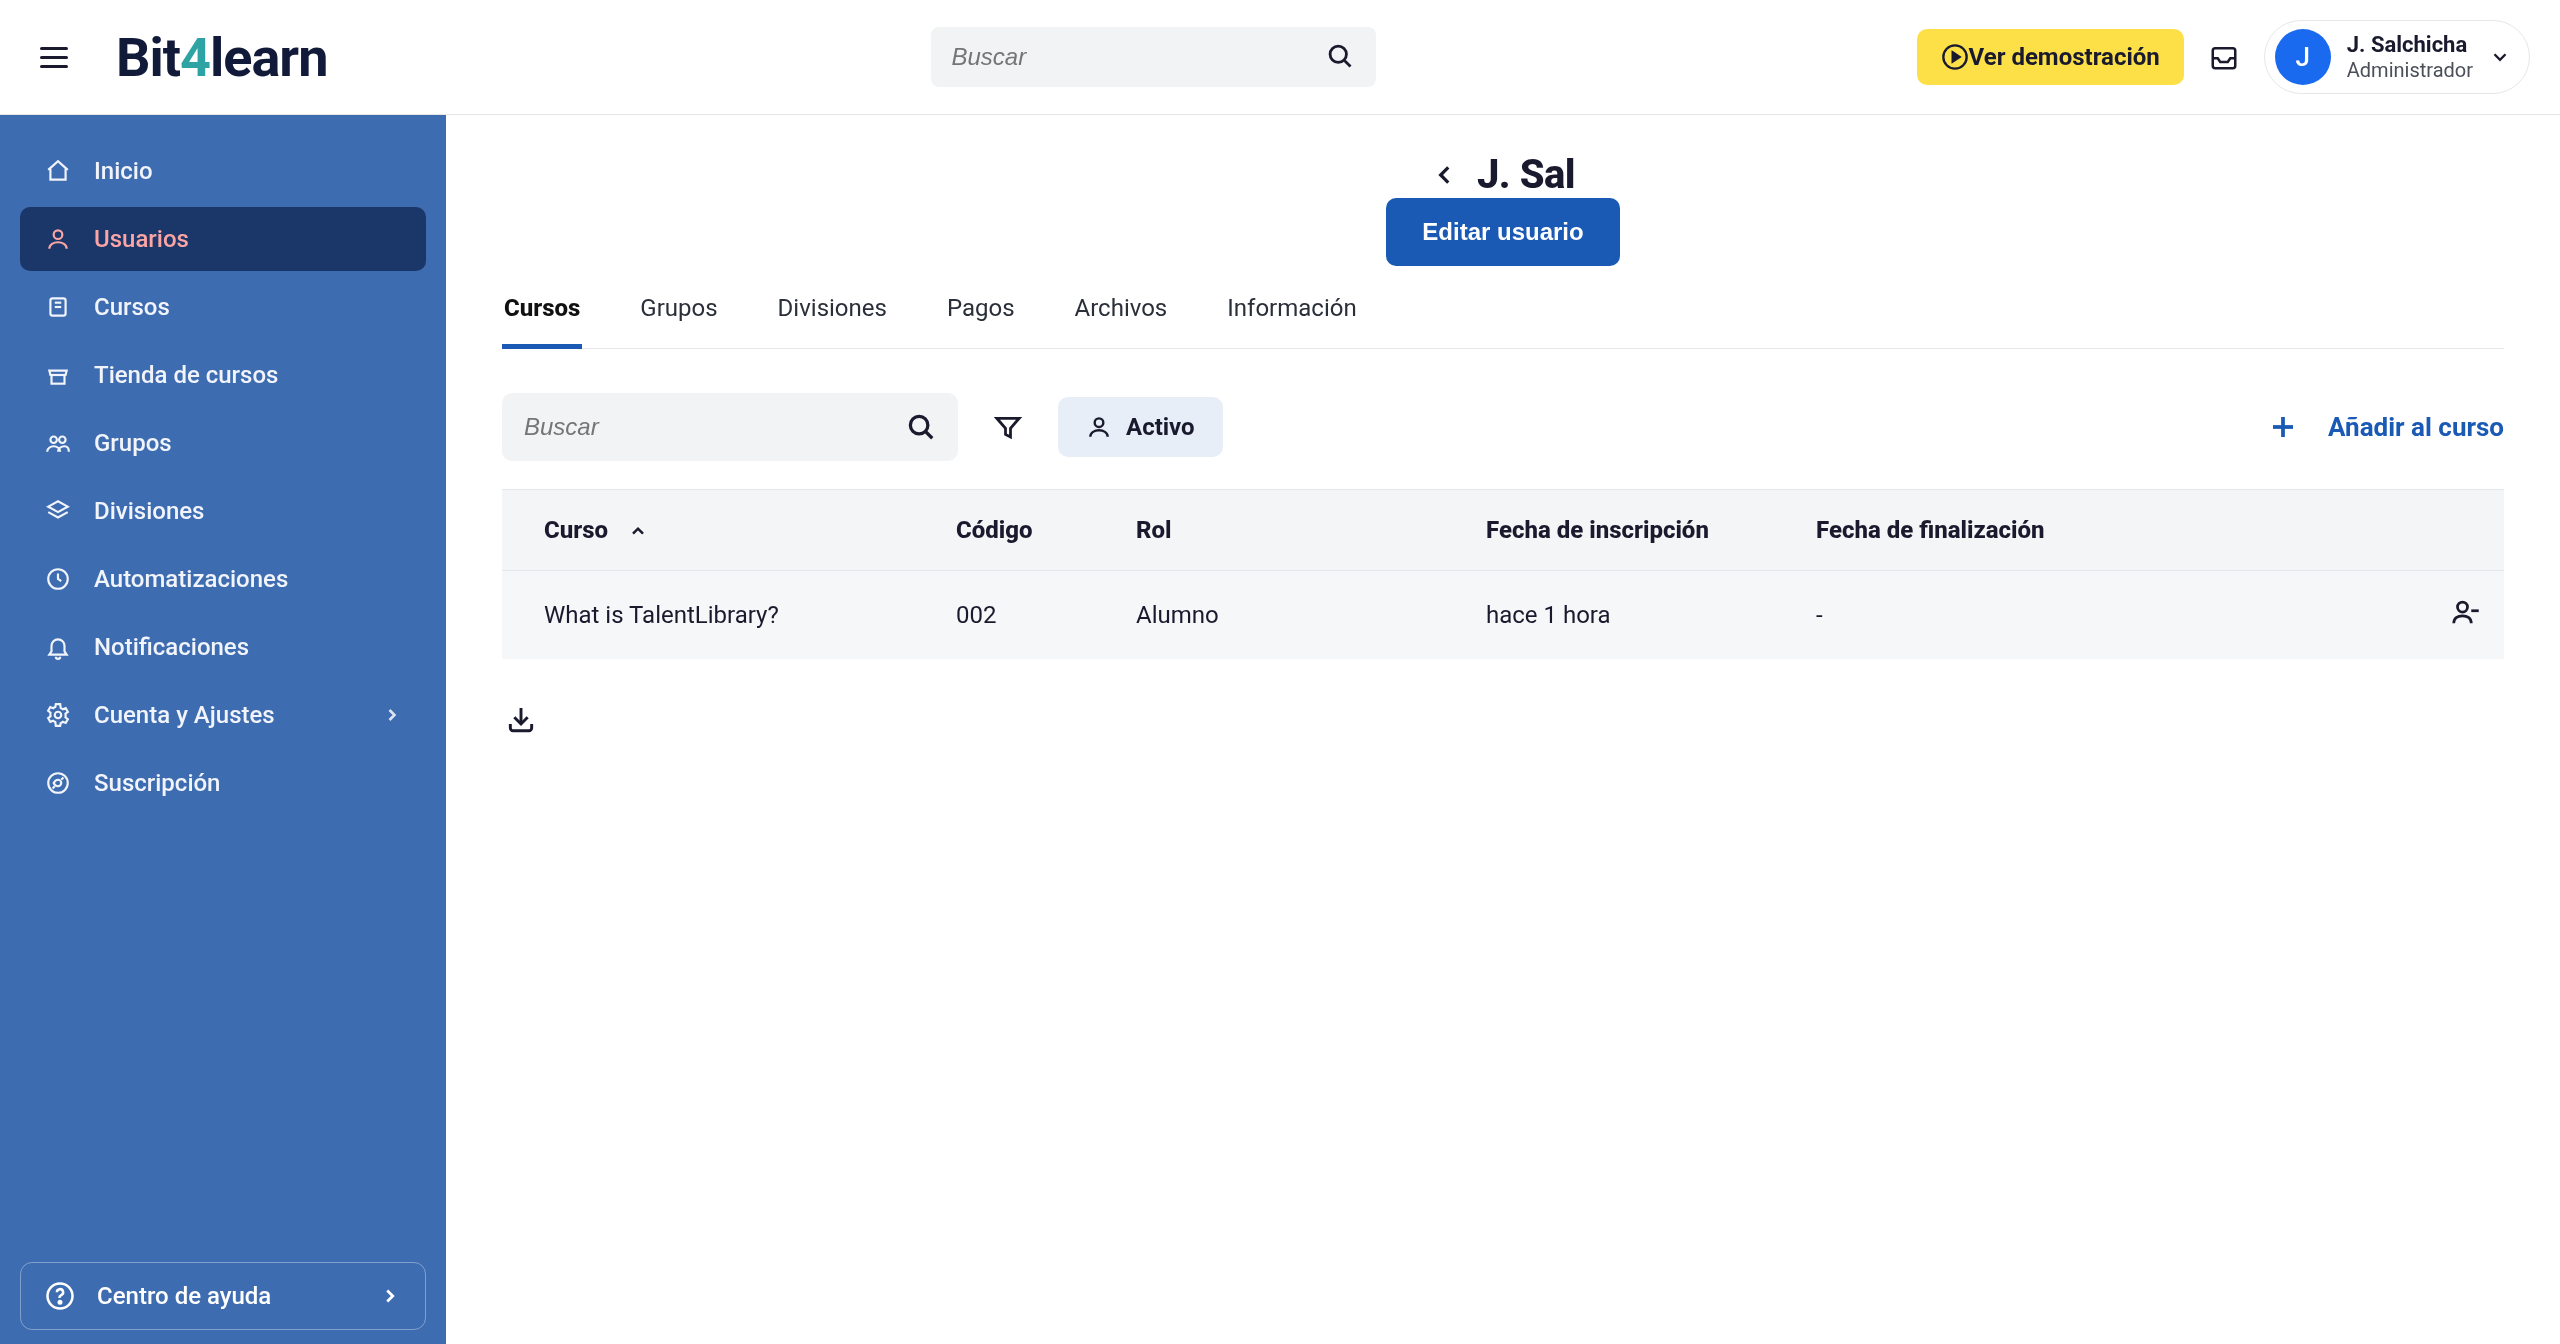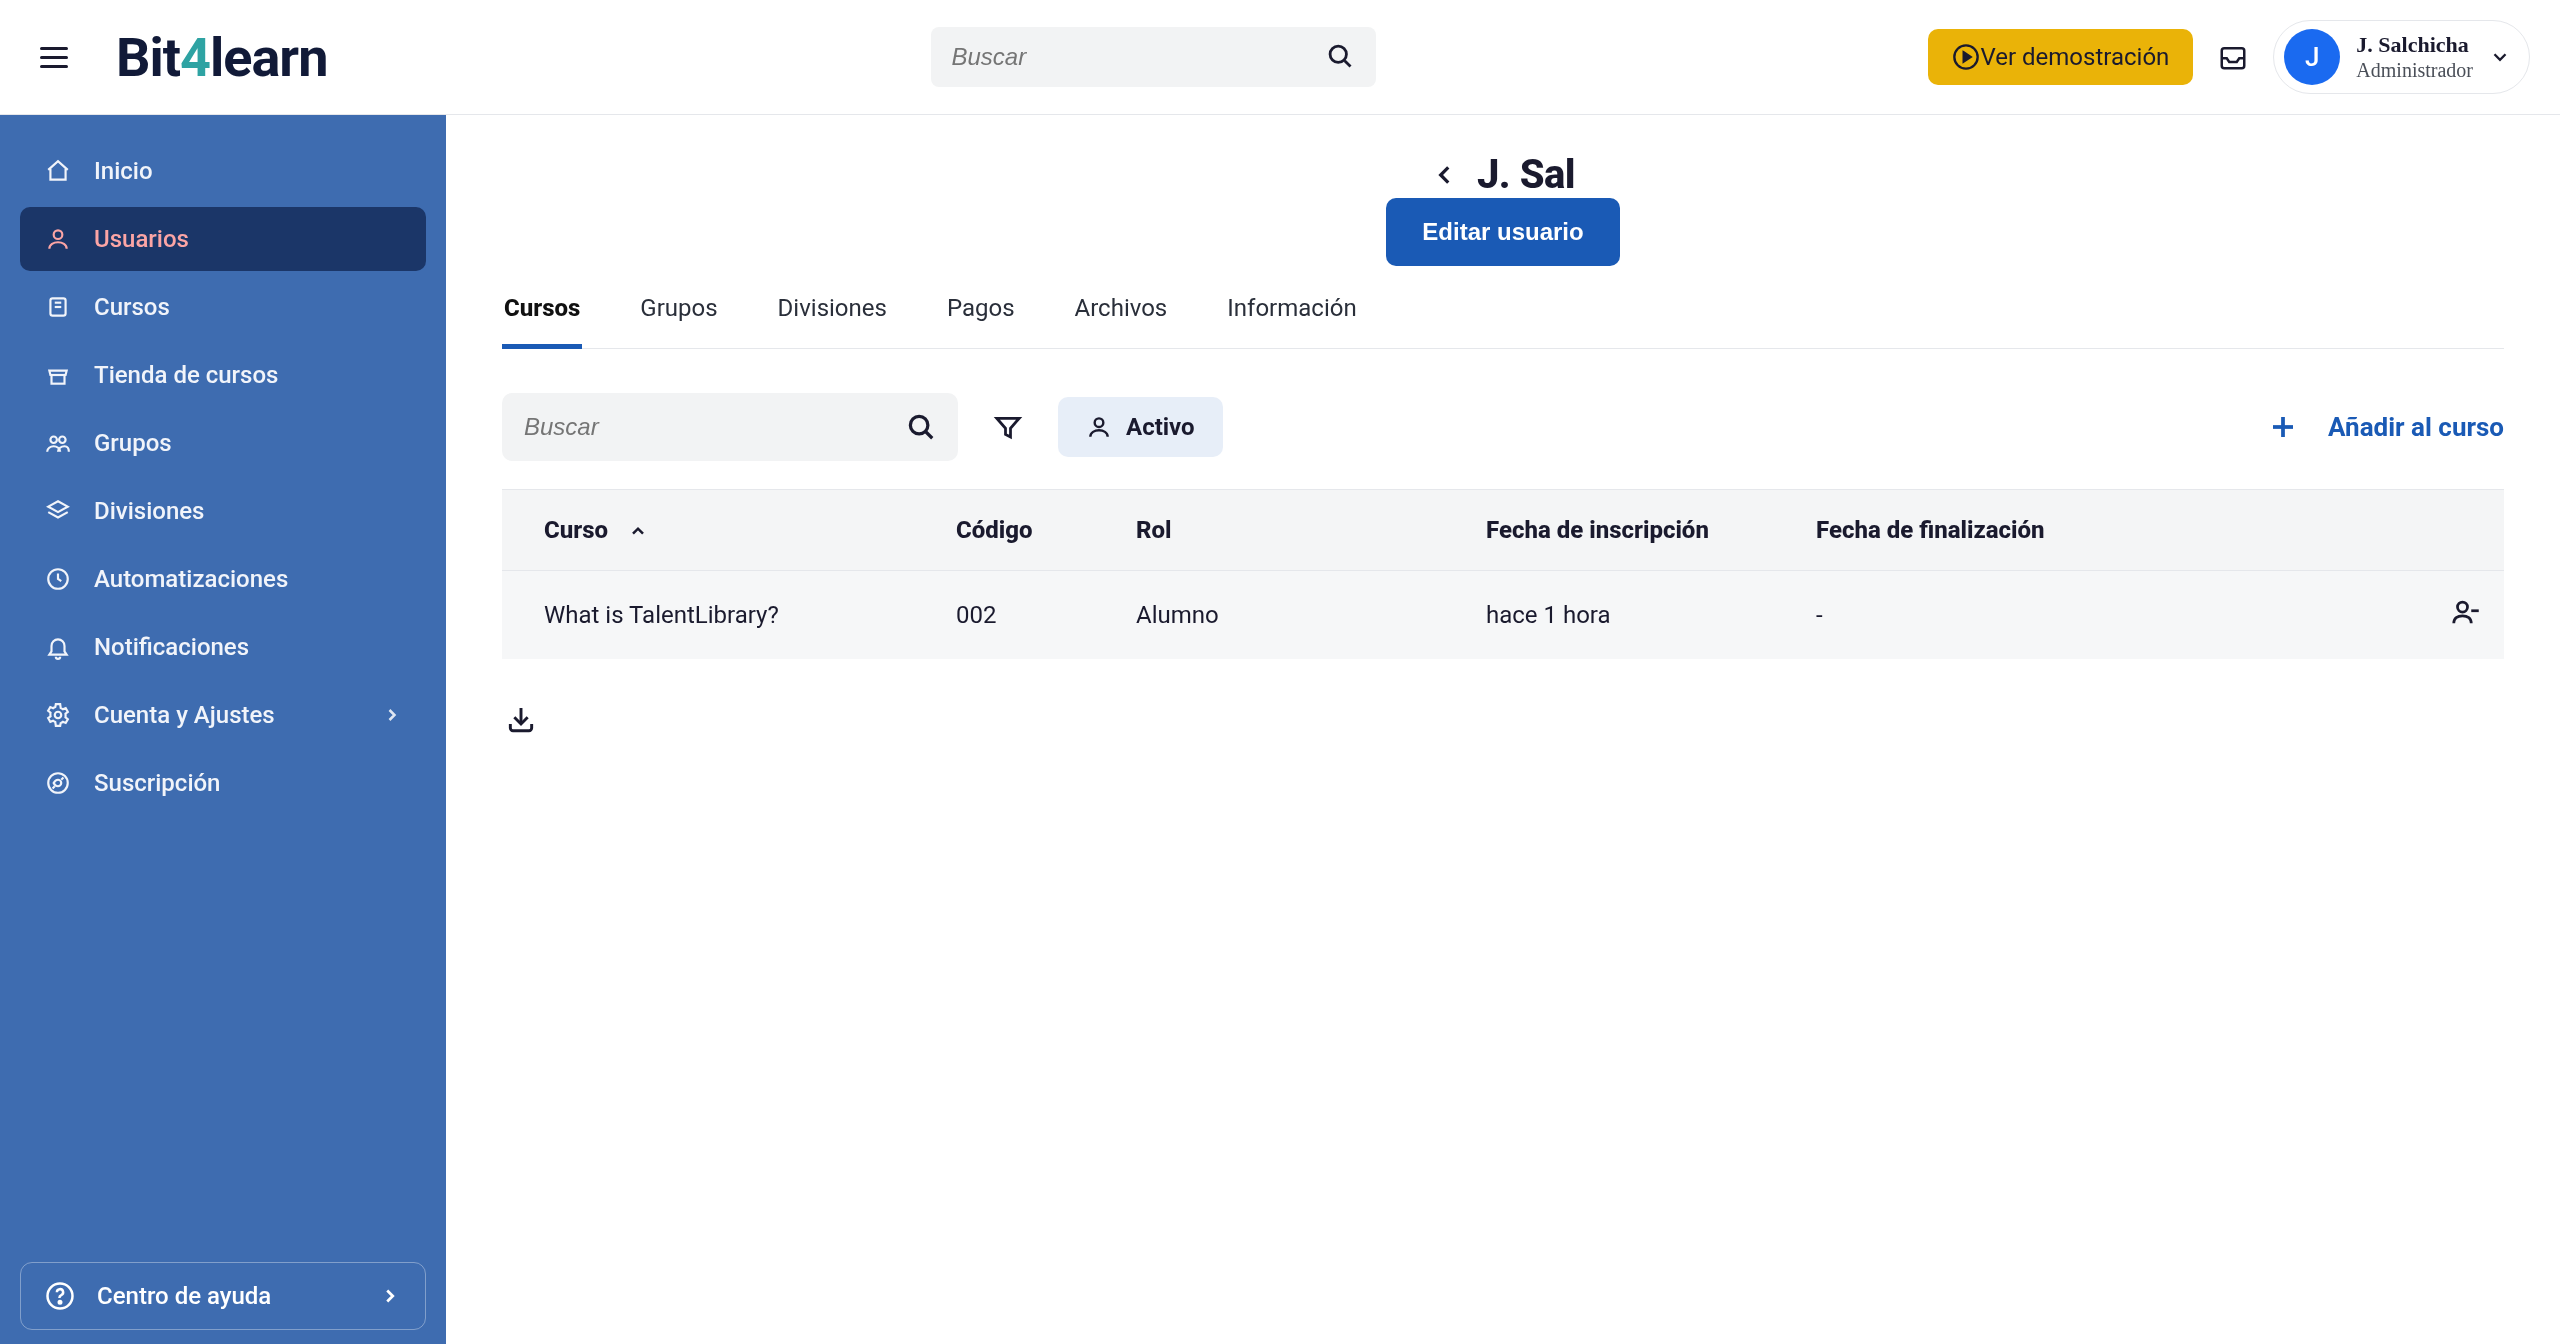--- a/index.html
+++ b/index.html
@@ -46,44 +46,44 @@
     background:transparent;
     font-size:24px;
     font-style:italic;
     color:#5a5f6a;
     outline:none;
   }
   .search-global .icon-slot{width:30px;height:30px;}
   .header-right{display:flex;align-items:center;gap:24px;margin-left:auto;}
   .demo-btn{
     display:flex;align-items:center;
-    background:#eab308;
+    background:#fde047;
     border-radius:10px;
     padding:14px 24px;
     font-size:24px;
-    font-weight:400;
+    font-weight:700;
     color:#1a1a2e;
     cursor:pointer;
   }
   .inbox-icon{width:32px;height:32px;cursor:pointer;display:flex;align-items:center;justify-content:center;}
   .user-chip{
     display:flex;align-items:center;gap:16px;
     border:1px solid #e5e7eb;
     border-radius:40px;
     padding:8px 18px 8px 10px;
     cursor:pointer;
   }
   .avatar{
     width:56px;height:56px;border-radius:50%;
     background:#1a6af0;
     color:#fff;
     display:flex;align-items:center;justify-content:center;
     font-size:26px;font-weight:500;
   }
-  .user-info{display:flex;flex-direction:column;line-height:1.2;font-family:Liberation Serif, serif;}
+  .user-info{display:flex;flex-direction:column;line-height:1.2;}
   .user-name{font-size:22px;font-weight:700;}
   .user-role{font-size:20px;color:#4a4f58;}
   .chev{width:22px;height:22px;}
   
   .body-row{flex:1;display:flex;min-height:0;}
   
   .sidebar{
     width:446px;
     background:#3e6cb0;
     color:#fff;

